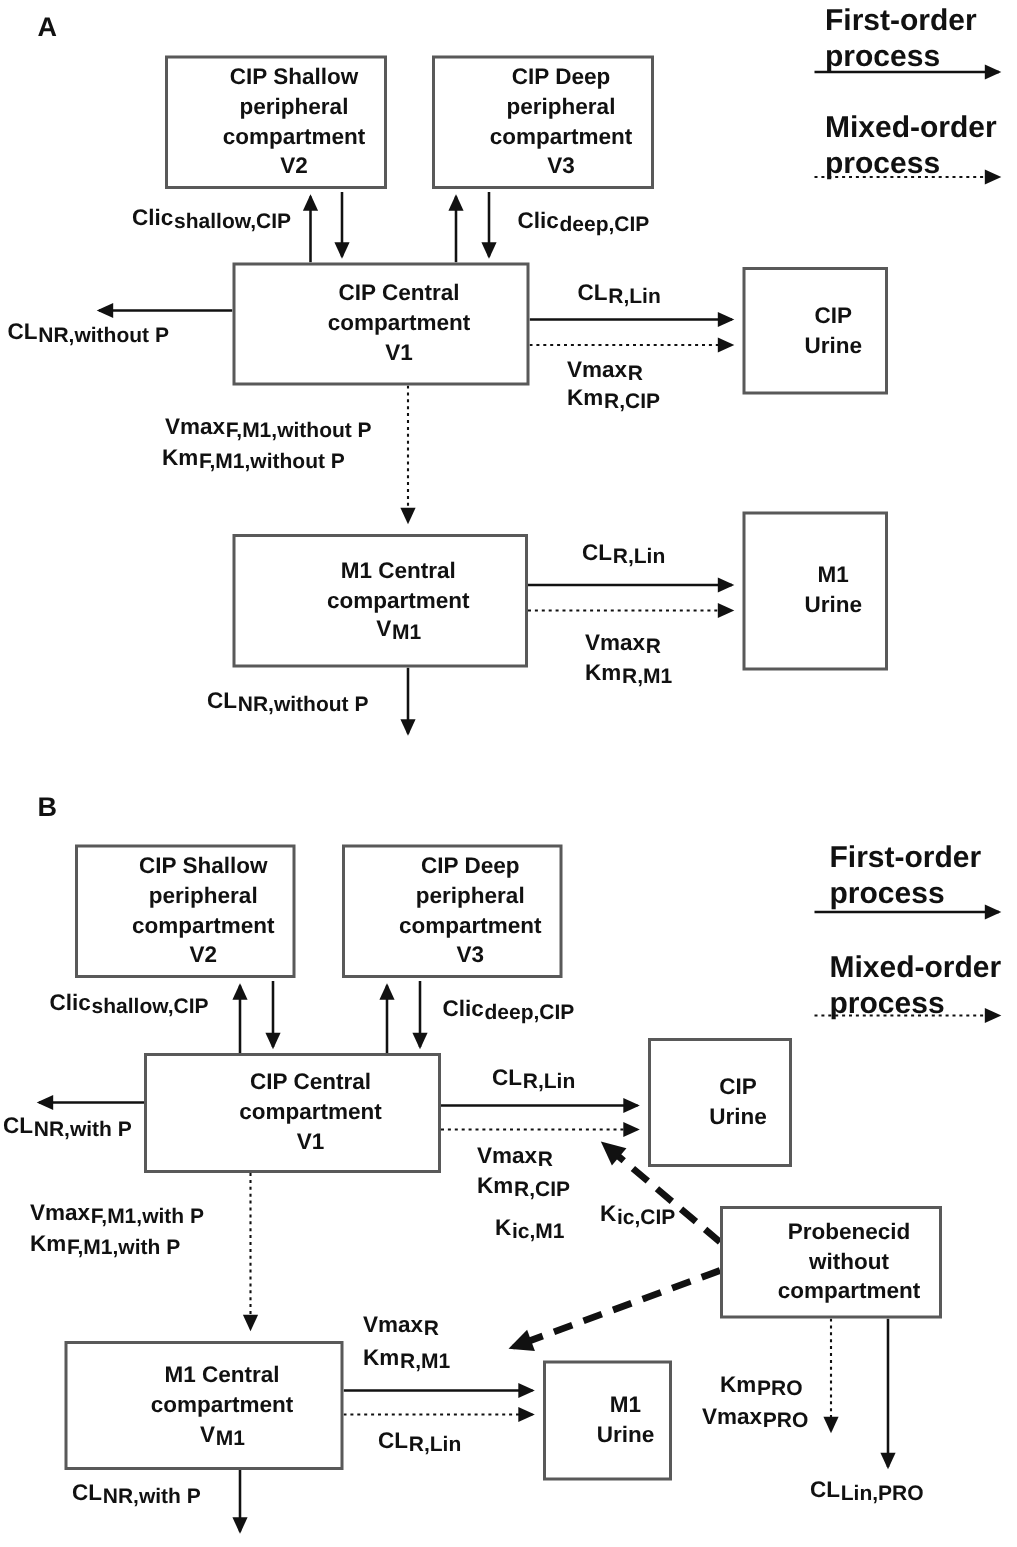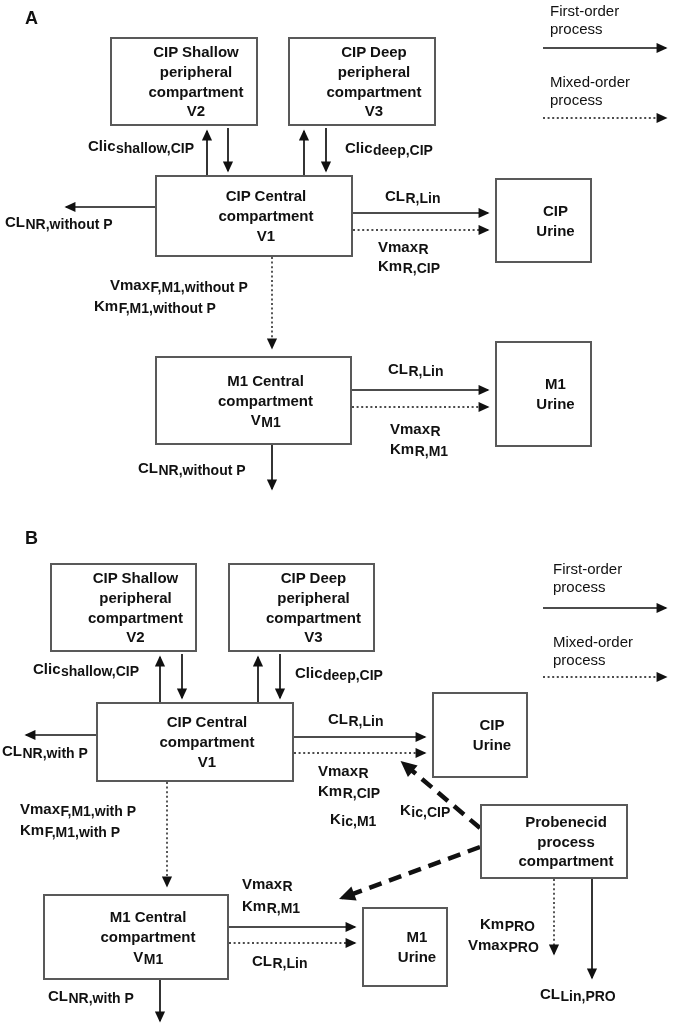--- a/index.html
+++ b/index.html
@@ -16,21 +16,21 @@
   }
   .prelines{white-space:pre-line;}
   .lbl{
     position:absolute;font-weight:bold;font-size:15px;white-space:nowrap;z-index:3;
   }
   .lbl sub, .box sub{
     font-size:14px;font-weight:bold;line-height:1;position:relative;bottom:-2px;left:0.5px;
     vertical-align:baseline;
   }
   .panel-letter{position:absolute;font-weight:bold;font-size:18px;z-index:3;}
-  .legend-lbl{position:absolute;font-weight:normal;font-size:15px;line-height:1.22;z-index:3;}
+  .legend-lbl{position:absolute;font-weight:bold;font-size:20px;line-height:1.22;z-index:3;}
 </style>
 </head>
 <body>
 
 <div id="figure-root">
 
   <svg id="arrow-layer" width="678" height="1031" viewBox="0 0 678 1031" xmlns="http://www.w3.org/2000/svg">
     <defs>
       <marker id="ah" viewBox="0 0 10 10" refX="8.6" refY="5" markerWidth="12" markerHeight="11" orient="auto-start-reverse" markerUnits="userSpaceOnUse">
         <path d="M0,0.4 L10,5 L0,9.6 Z" fill="#111111"></path>
@@ -117,21 +117,21 @@
 Urine</span>
     </div>
 
   <div class="lbl" style="left:88px;top:137px"><span>Clic</span><sub>shallow,CIP</sub></div>
   <div class="lbl" style="left:345px;top:139px"><span>Clic</span><sub>deep,CIP</sub></div>
   <div class="lbl" style="left:5px;top:213px"><span>CL</span><sub>NR,without P</sub></div>
   <div class="lbl" style="left:385px;top:187px"><span>CL</span><sub>R,Lin</sub></div>
   <div class="lbl" style="left:378px;top:238px"><span>Vmax</span><sub>R</sub></div>
   <div class="lbl" style="left:378px;top:257px"><span>Km</span><sub>R,CIP</sub></div>
   <div class="lbl" style="left:110px;top:276px"><span>Vmax</span><sub>F,M1,without P</sub></div>
-  <div class="lbl" style="left:94px;top:297px"><span>Km</span><sub>F,M1,without P</sub></div>
+  <div class="lbl" style="left:108px;top:297px"><span>Km</span><sub>F,M1,without P</sub></div>
   <div class="lbl" style="left:388px;top:360px"><span>CL</span><sub>R,Lin</sub></div>
   <div class="lbl" style="left:390px;top:420px"><span>Vmax</span><sub>R</sub></div>
   <div class="lbl" style="left:390px;top:440px"><span>Km</span><sub>R,M1</sub></div>
   <div class="lbl" style="left:138px;top:459px"><span>CL</span><sub>NR,without P</sub></div>
 
   <div class="box" style="left:50px;top:563px;width:147px;height:89px">
       <span class="prelines">CIP Shallow
 peripheral
 compartment
 V2</span>
@@ -146,21 +146,21 @@
       <span class="prelines">CIP Central
 compartment
 V1</span>
     </div>
   <div class="box" style="left:432px;top:692px;width:96px;height:86px">
       <span class="prelines">CIP
 Urine</span>
     </div>
   <div class="box" style="left:480px;top:804px;width:148px;height:75px">
       <span class="prelines">Probenecid
-process
+without
 compartment</span>
     </div>
   <div class="box" style="left:43px;top:894px;width:186px;height:86px">
     <span class="prelines">M1 Central
 compartment</span>
     <span><span>V</span><sub>M1</sub></span>
   </div>
   <div class="box" style="left:362px;top:907px;width:86px;height:80px">
       <span class="prelines">M1
 Urine</span>

